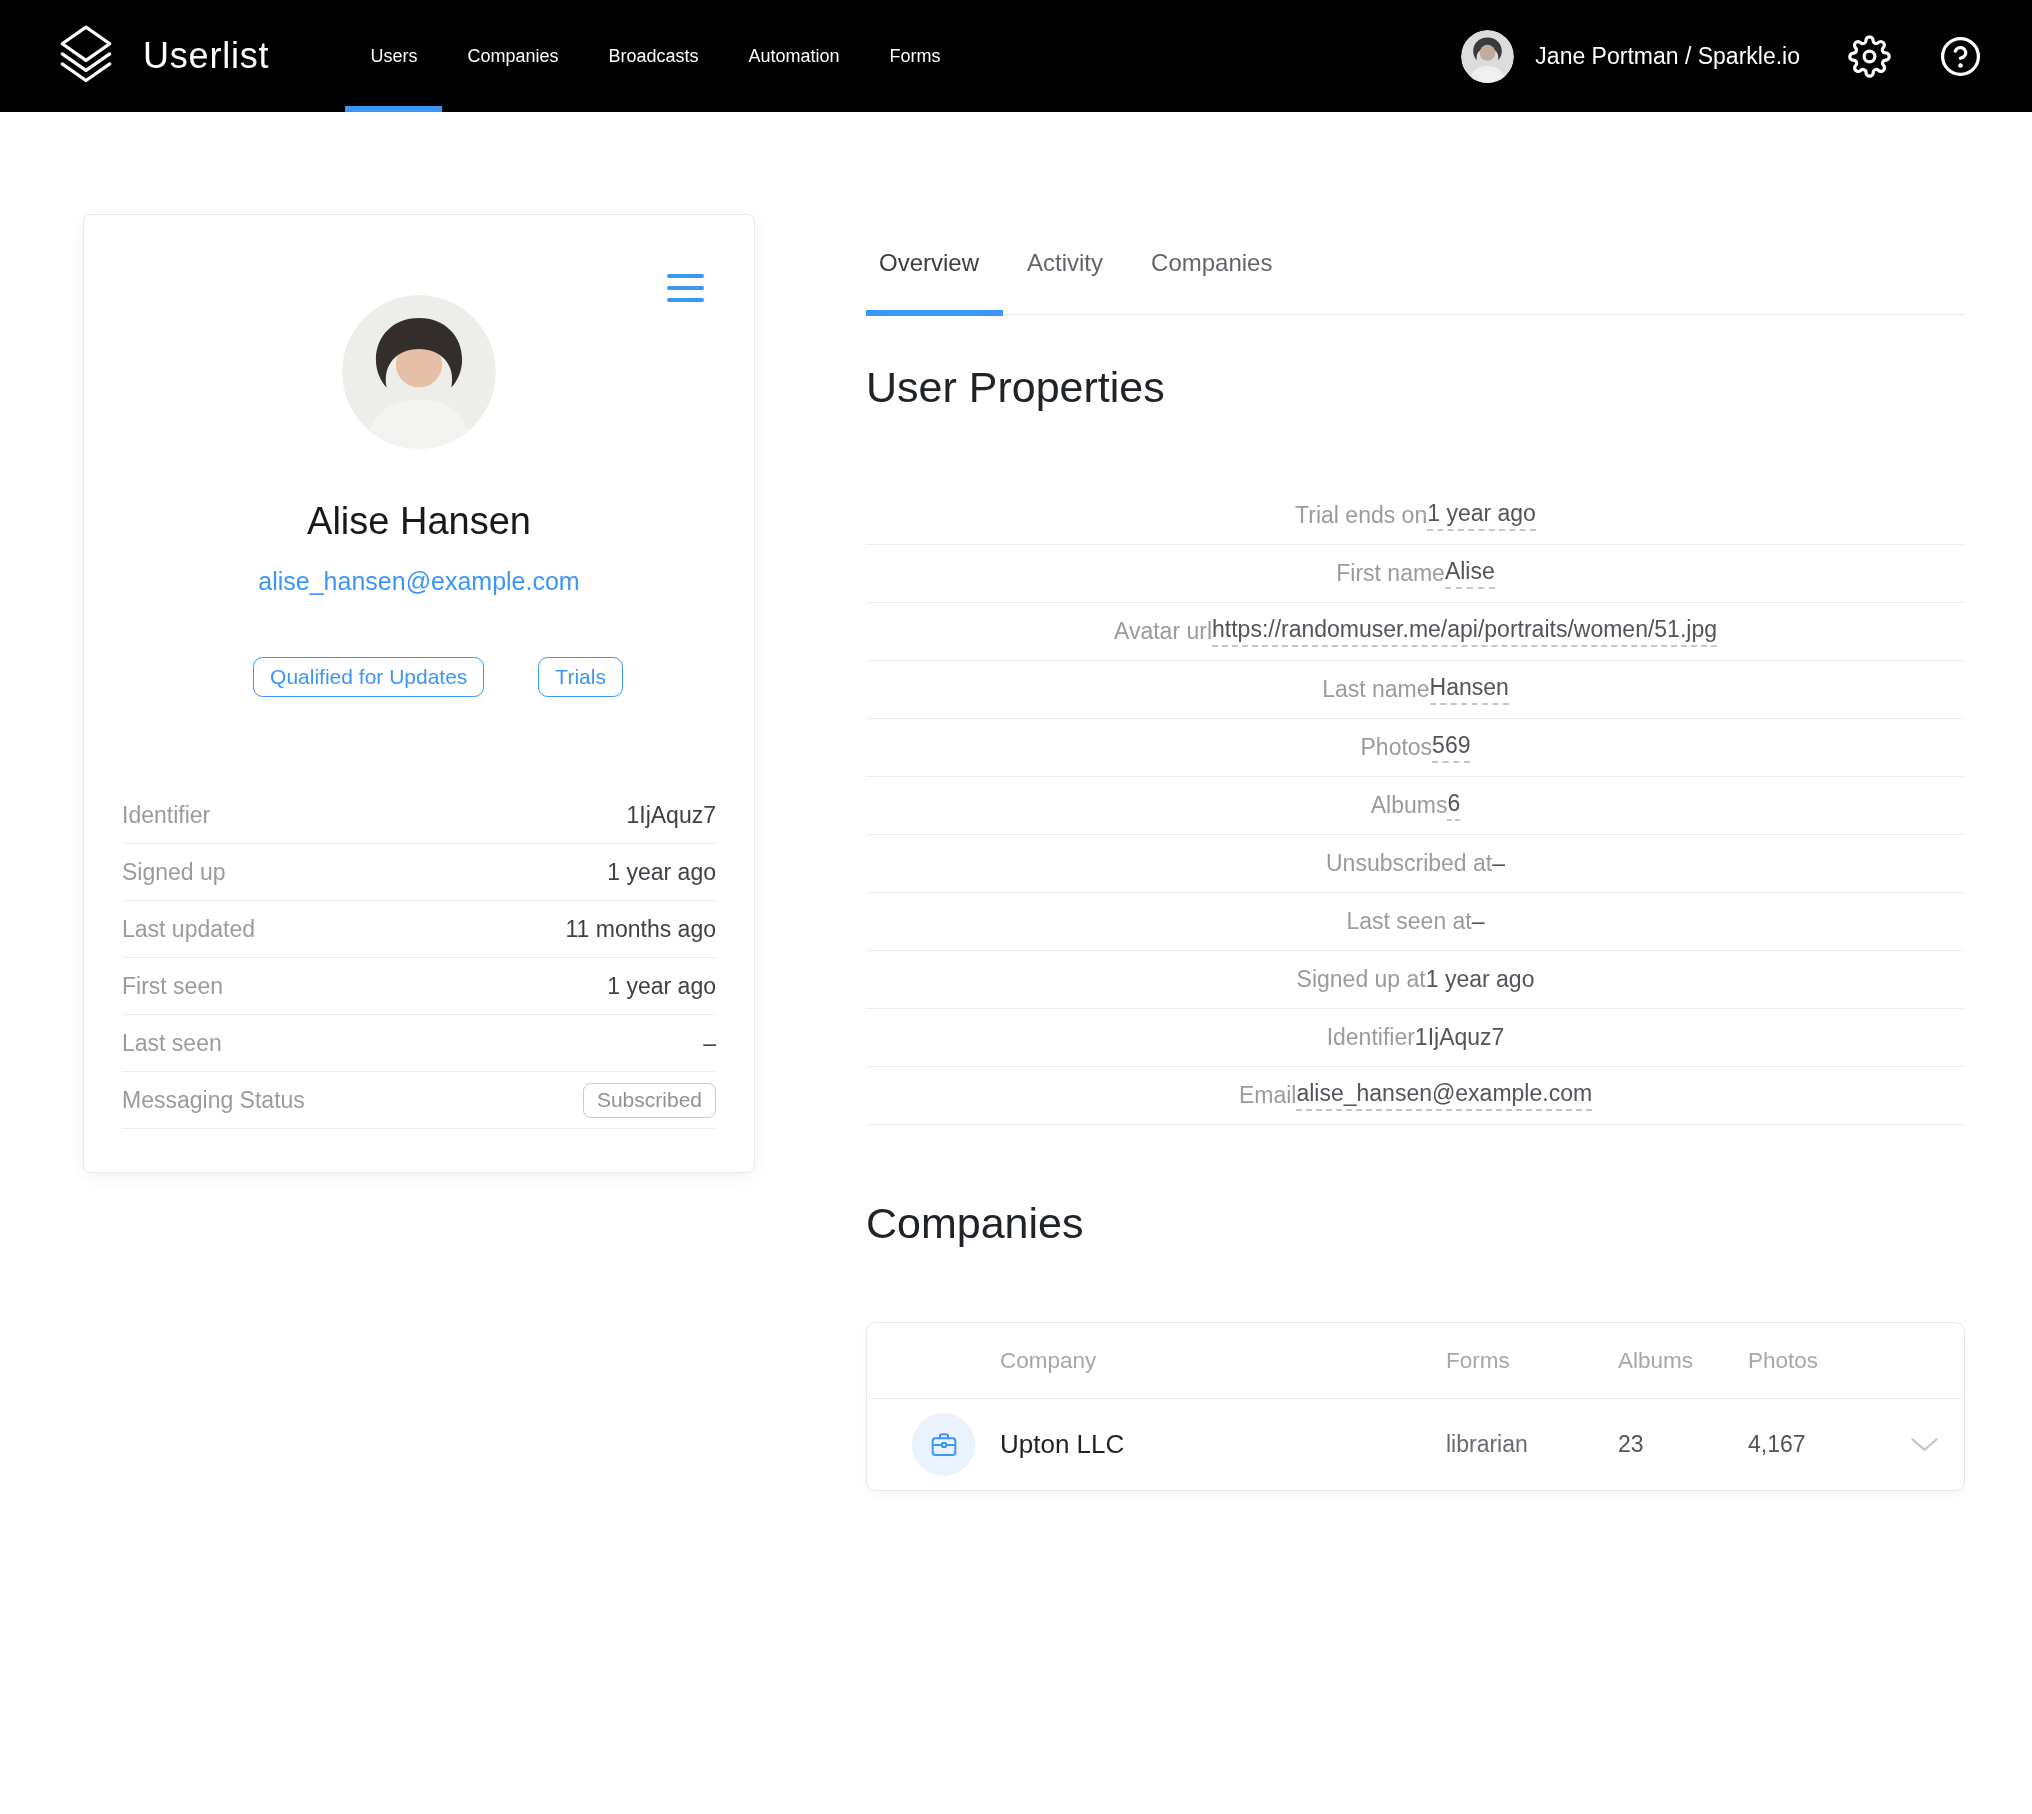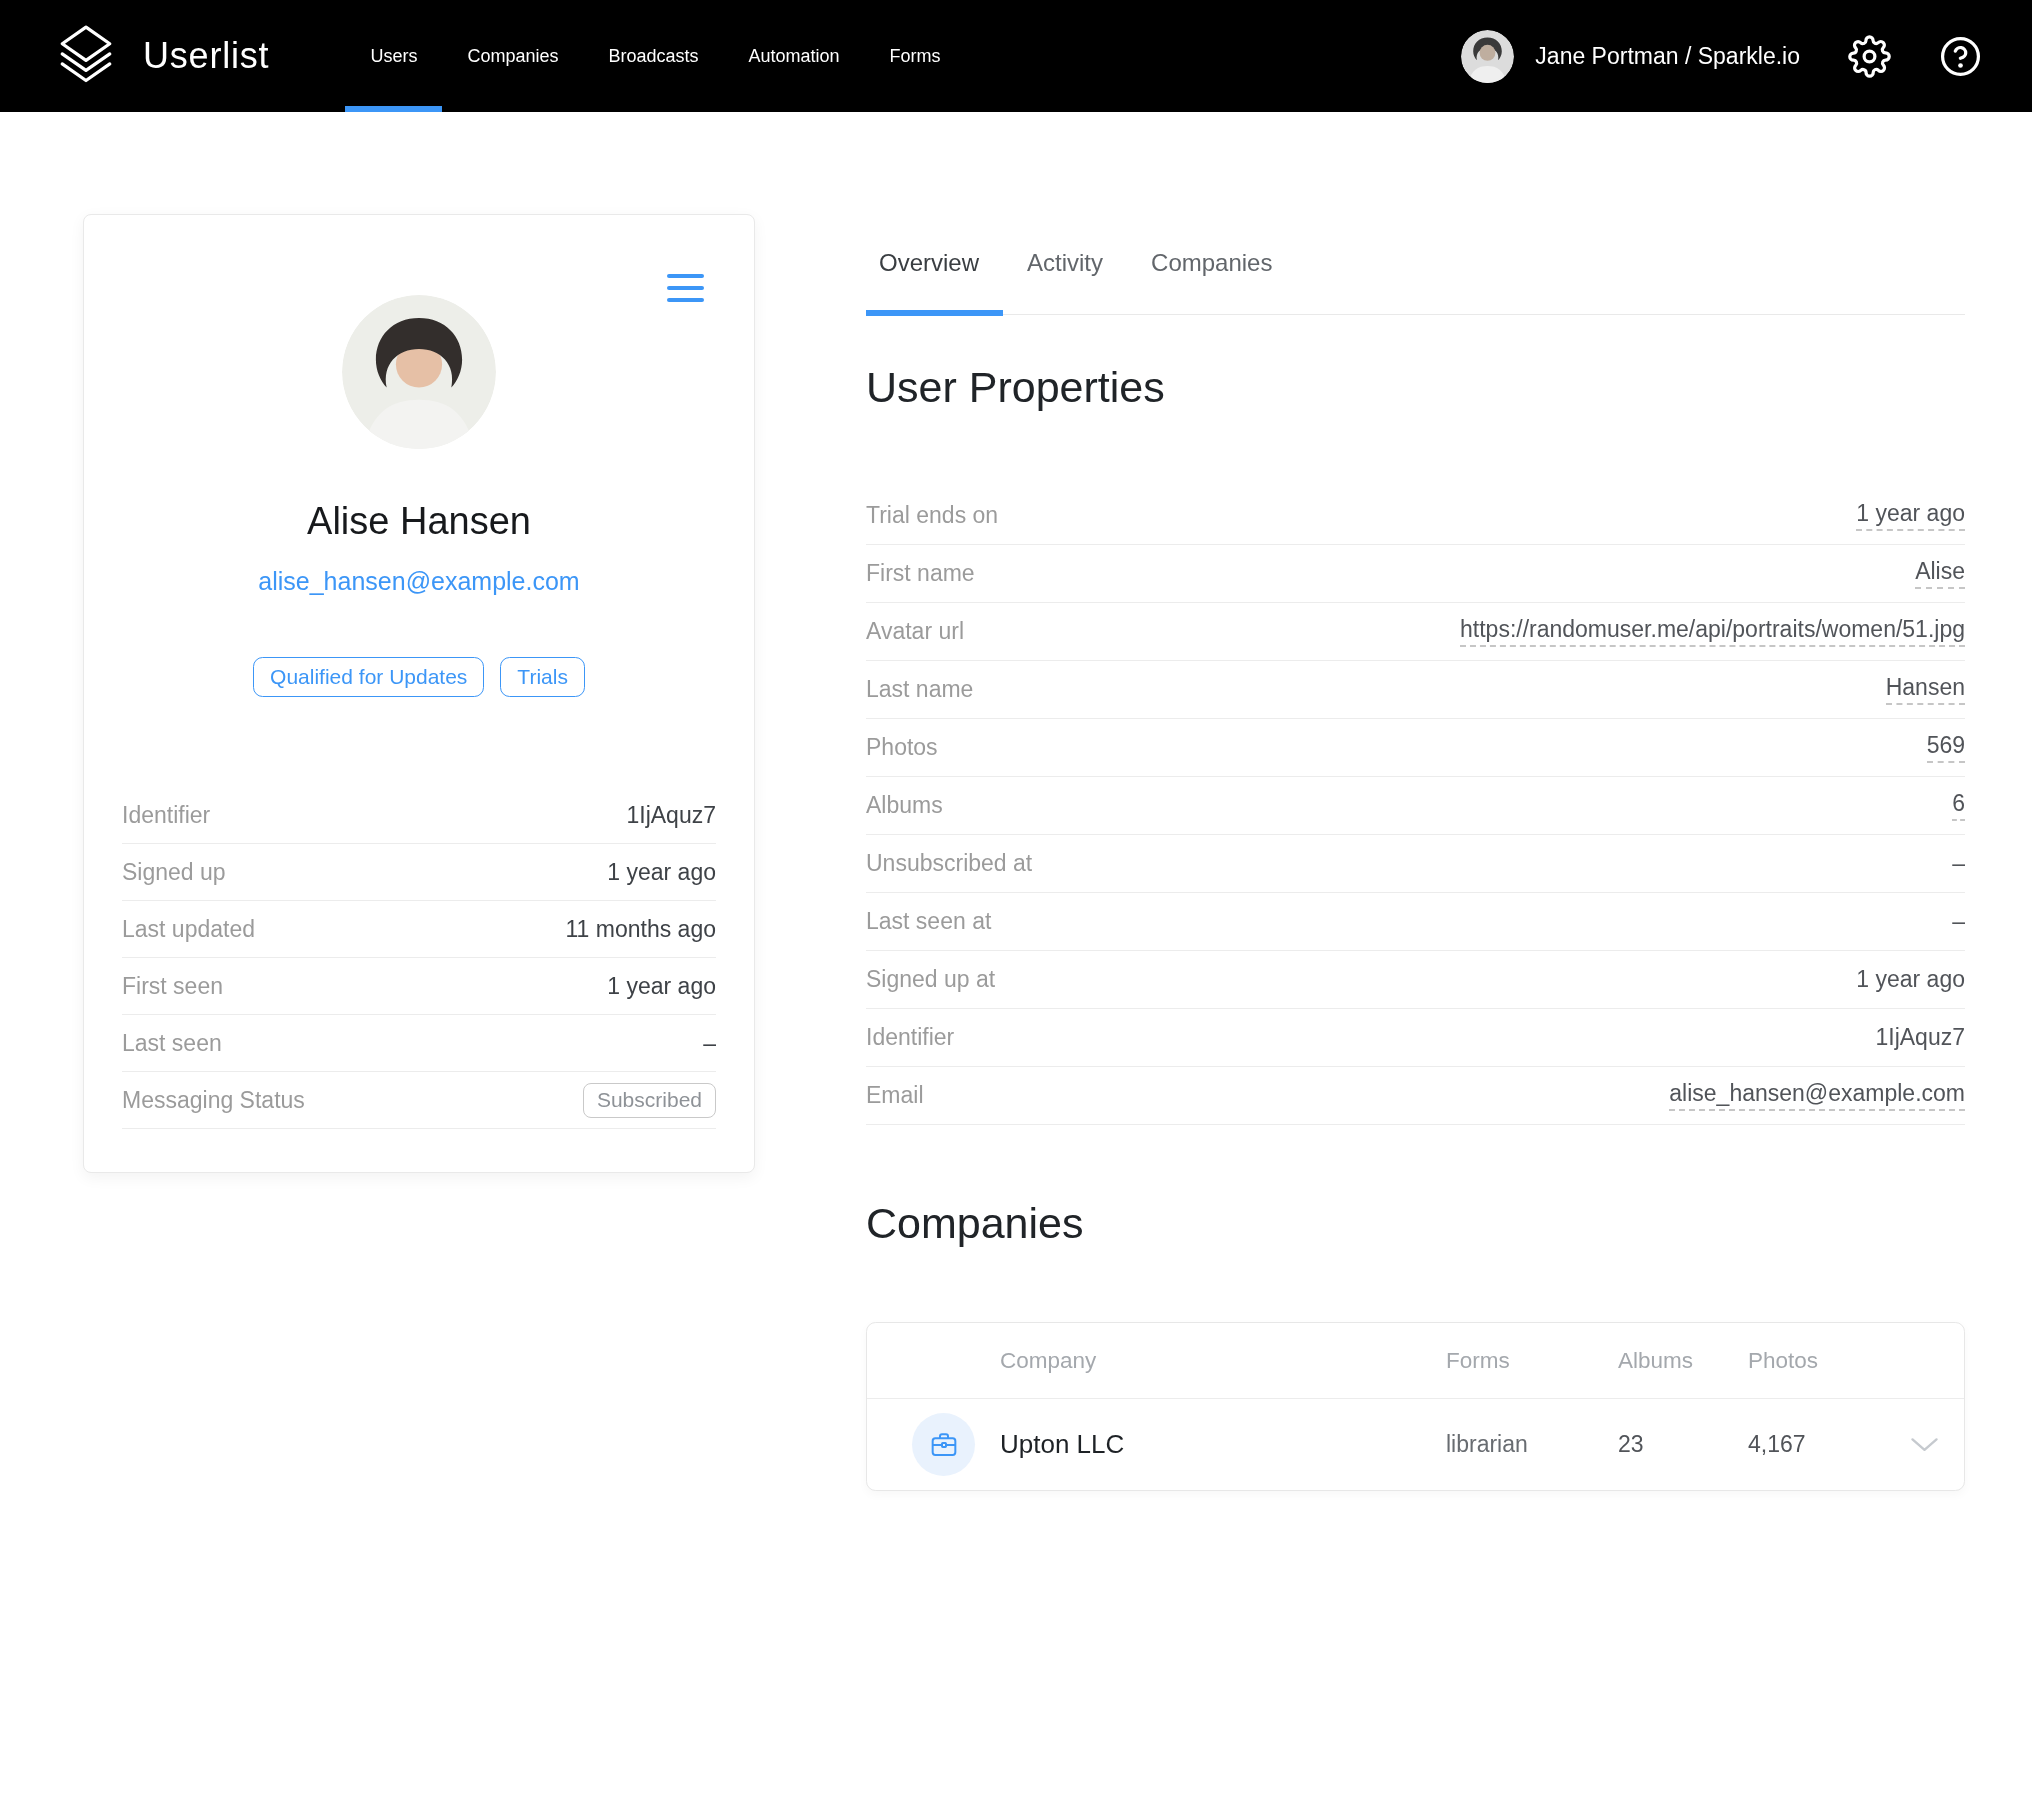--- a/index.html
+++ b/index.html
@@ -53,21 +53,21 @@
   .hamburger { position: absolute; top: 59px; right: 50px; width: 37px;
     display: flex; flex-direction: column; gap: 8px; cursor: pointer; }
   .hamburger span { height: 4px; background: var(--blue); border-radius: 2.4px; }
   .card-avatar { width: 154px; height: 154px; border-radius: 50%; overflow: hidden; margin: 0 auto; }
   .card-avatar svg { width: 100%; height: 100%; display: block; }
   .card-name { text-align: center; font-size: 38px; font-weight: 400; color: #17191c; margin-top: 51px; }
   .card-email { text-align: center; font-size: 25px; color: var(--blue); margin-top: 24px; cursor: pointer; }
   .badges { display: flex; justify-content: center; gap: 16px; margin-top: 61px; }
   .badge {
     border: 1.6px solid var(--blue); color: var(--blue);
-    font-size: 21px; padding: 7.2px 16px; border-radius: 9.6px; cursor: pointer; white-space: nowrap;
+    font-size: 21px; padding: 7.2px 16px; border-radius: 9.6px; cursor: pointer; white-space: nowrap; margin-left: 38px;
   }
   .card-details { margin-top: 90px; }
   .detail-row {
     display: flex; justify-content: space-between; align-items: center;
     height: 57px; border-bottom: 1.6px solid var(--border);
   }
   .detail-label { color: var(--label-gray); font-size: 23px; }
   .detail-value { color: #3e4247; font-size: 23px; }
   .pill {
     border: 1.6px solid #c9c9c9; border-radius: 8px; color: #8e9297;
@@ -81,21 +81,21 @@
   .tab:first-child { padding-left: 13px; }
   .tab.active { color: #3a3e42; }
   .tab.active::after {
     content: ""; position: absolute; left: 0; right: 0; bottom: -1.6px;
     height: 5.6px; background: var(--blue);
   }
   .section-title { font-size: 43px; font-weight: 300; color: #202428; margin-top: 48px; }
 
   .props { margin-top: 75px; }
   .prop-row {
-    display: flex; justify-content: space-between; align-items: center;
+    display: flex; justify-content: center; align-items: center;
     height: 58px; border-bottom: 1.6px solid var(--border);
   }
   .prop-label { color: var(--label-gray); font-size: 23px; }
   .prop-value { color: var(--value-gray); font-size: 23px; }
   .prop-value.dashed { border-bottom: 2.4px dashed #c6c6c6; padding-bottom: 2.4px; cursor: pointer; }
 
   .companies-title { margin-top: 74px; }
   .companies-card {
     margin-top: 74px; border: 1.6px solid #e7e7e7; border-radius: 9.6px;
     background: #fff; box-shadow: 0 3.2px 9.6px rgba(0,0,0,0.03);

